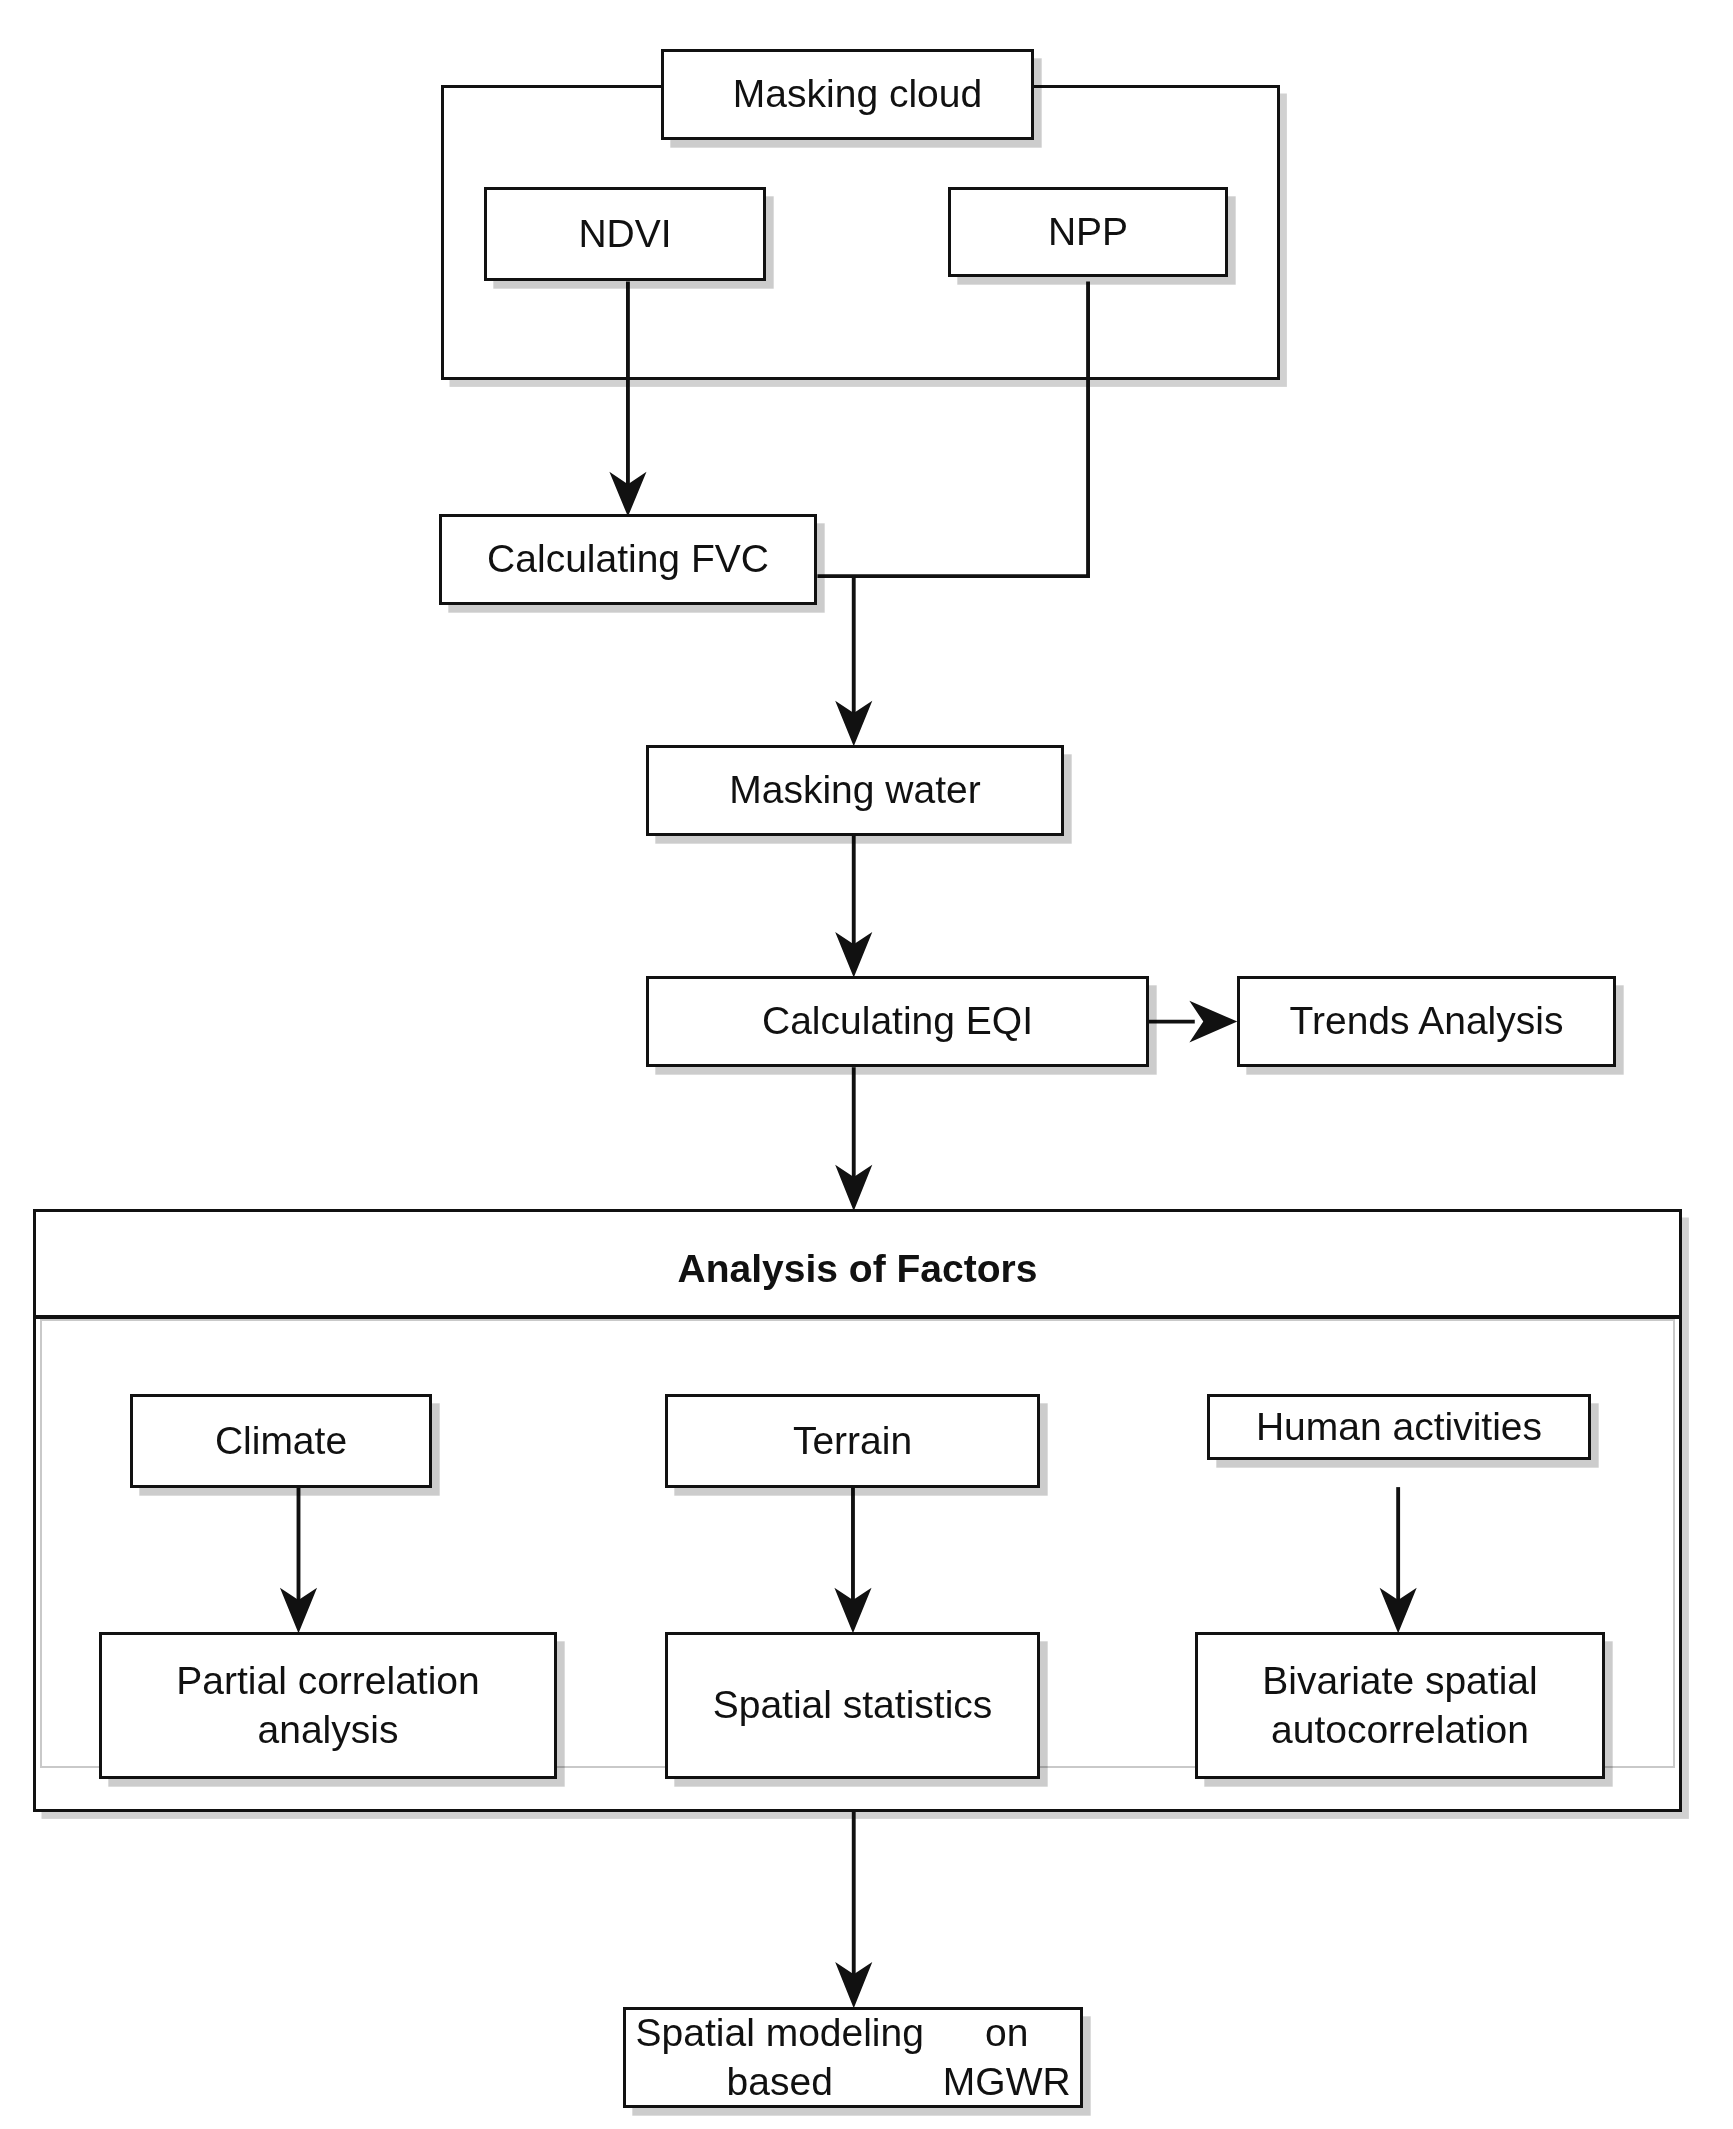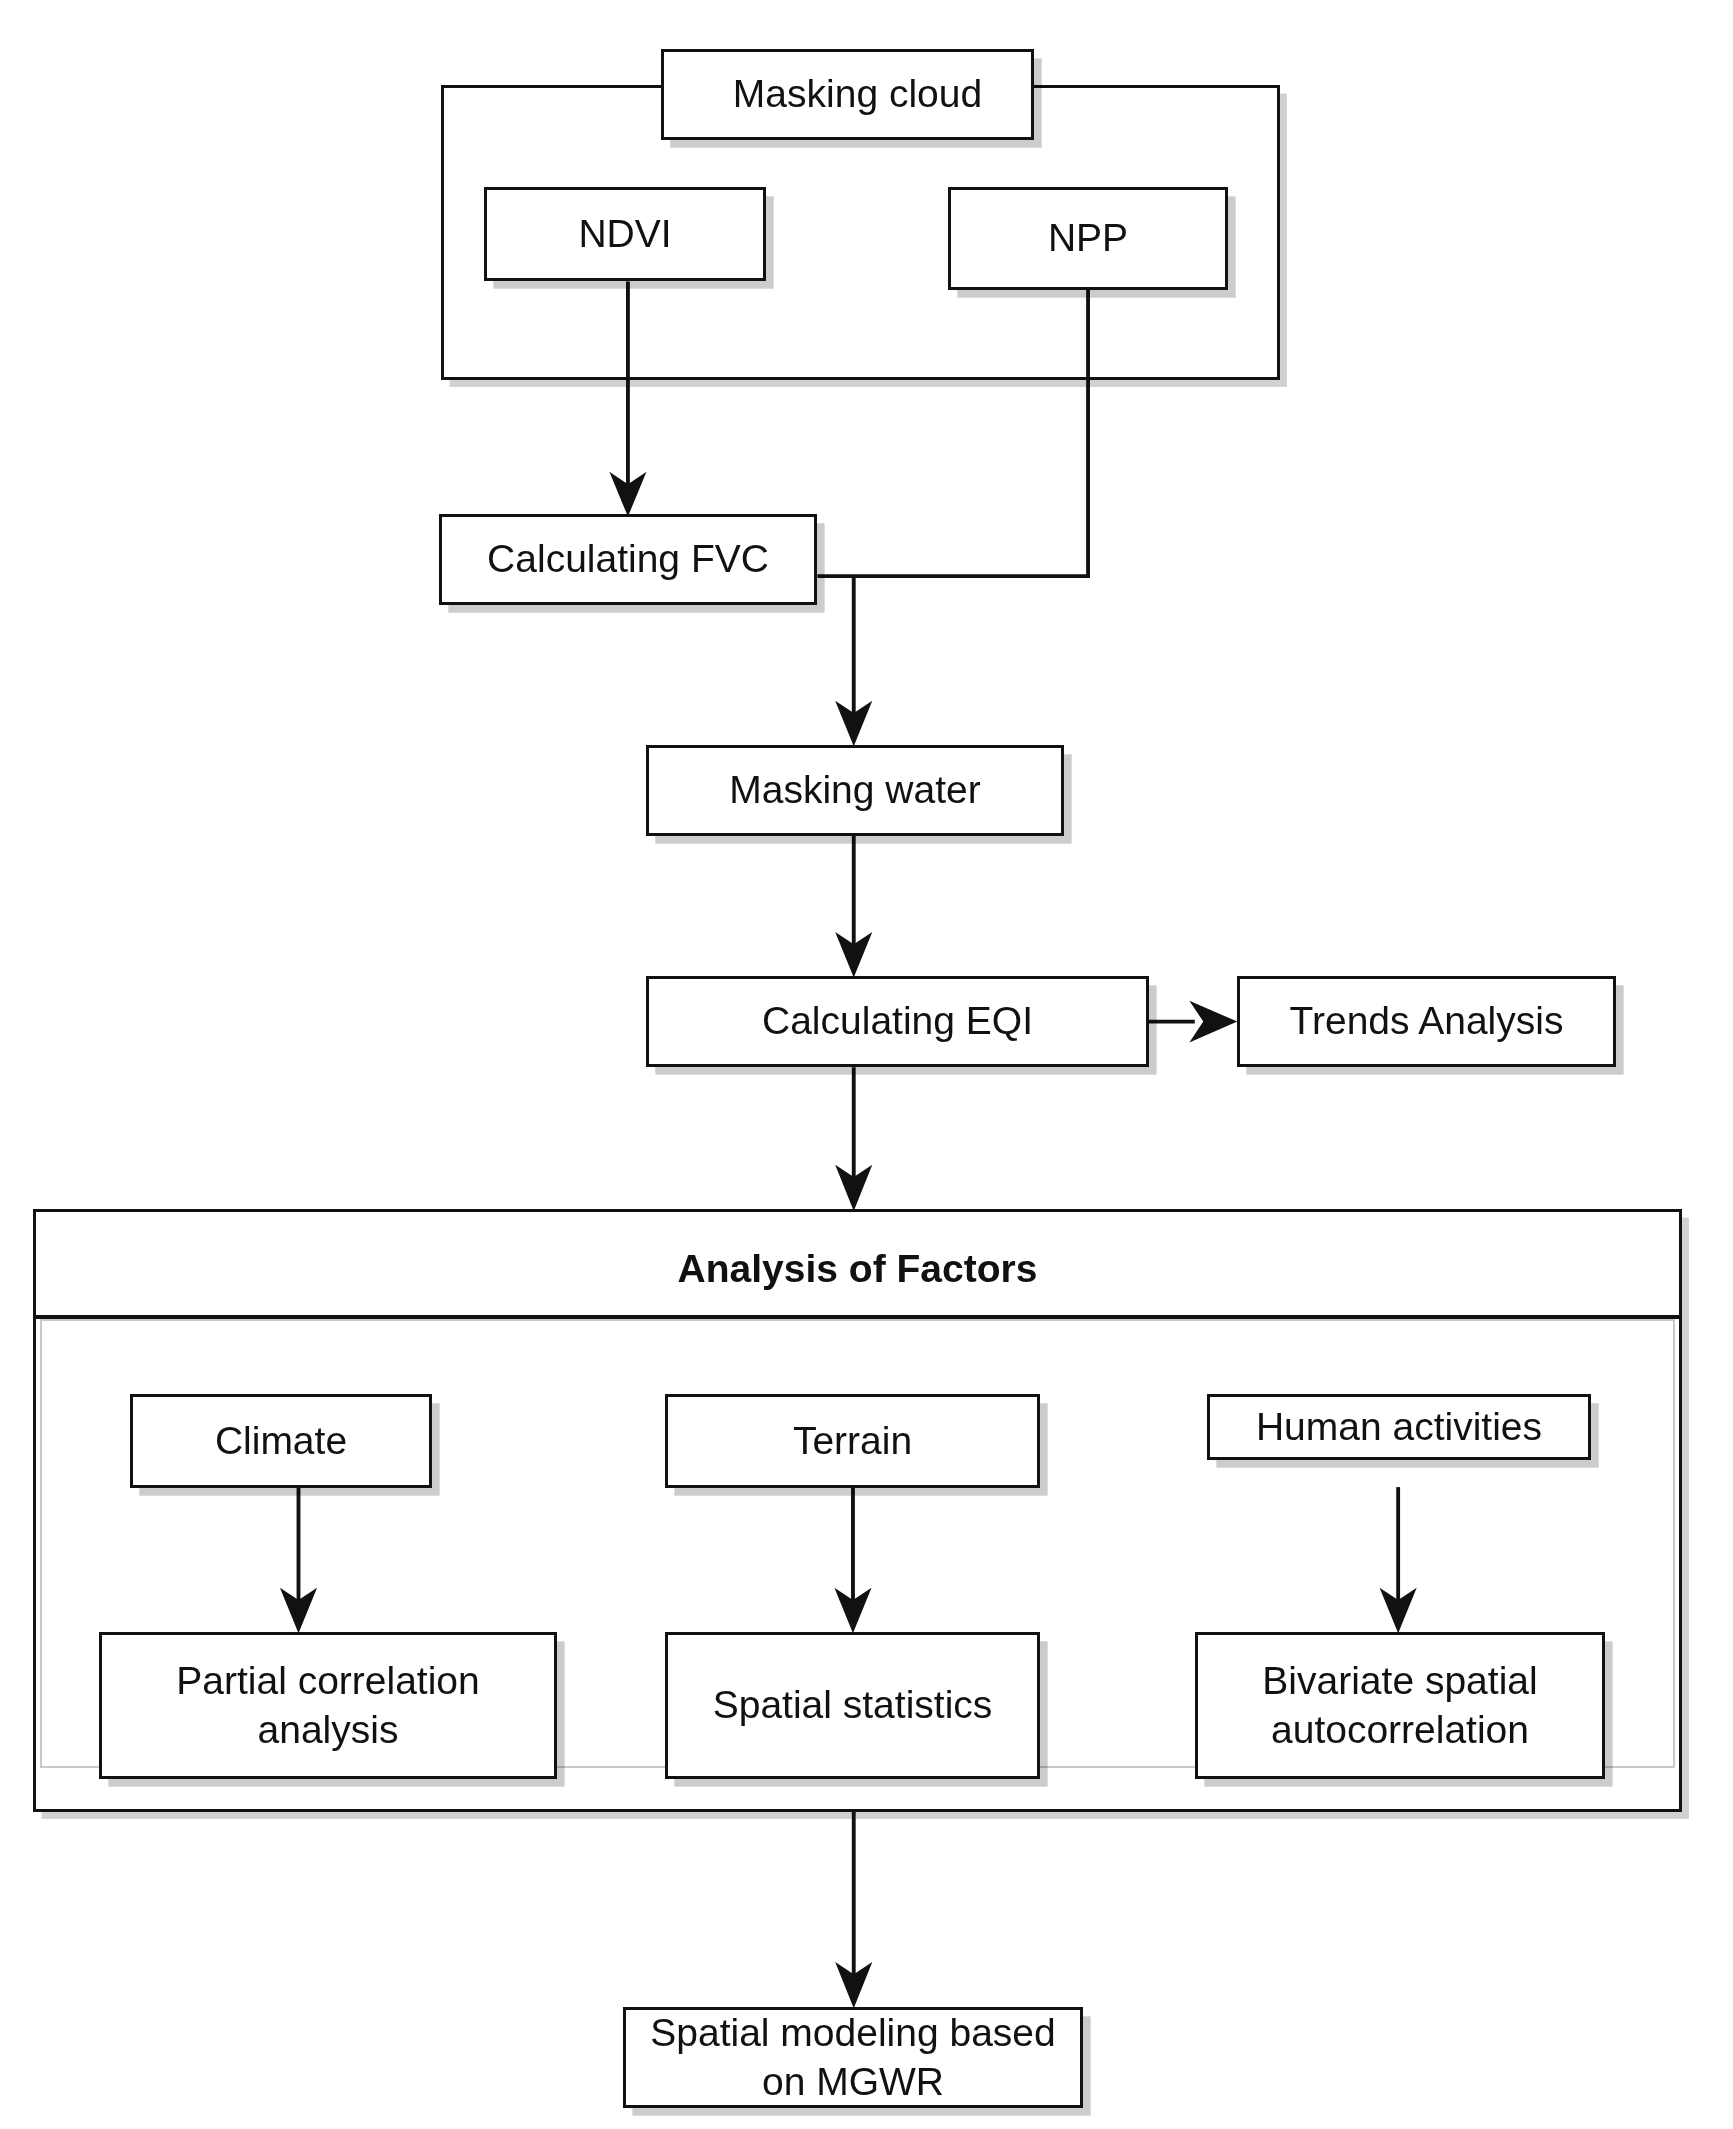--- a/index.html
+++ b/index.html
@@ -101,21 +101,21 @@
   </svg>
 
   <div class="node fs-50" style="left:661px; top:49px; width:373px; height:91px;padding-left:20px;">
     <span>Masking cloud</span>
   </div>
 
   <div class="node fs-50" style="left:484px; top:187px; width:282px; height:94px;">
     <span>NDVI</span>
   </div>
 
-  <div class="node fs-50" style="left:948px; top:187px; width:280px; height:103px;">
+  <div class="node fs-50" style="left:948px; top:187px; width:280px; height:90px;">
     <span>NPP</span>
   </div>
 
   <div class="node fs-50" style="left:439px; top:514px; width:378px; height:91px;">
     <span>Calculating FVC</span>
   </div>
 
   <div class="node fs-50" style="left:646px; top:745px; width:418px; height:91px;">
     <span>Masking water</span>
   </div>
@@ -157,19 +157,19 @@
 
   <div class="node fs-50" style="left:665px; top:1632px; width:375px; height:147px;">
     <span>Spatial statistics</span>
   </div>
 
   <div class="node fs-50" style="left:1195px; top:1632px; width:410px; height:147px; flex-direction:column;">
     <span>Bivariate spatial</span>
     <span>autocorrelation</span>
   </div>
 
-  <div class="node fs-50" style="left:623px; top:2007px; width:460px; height:101px; flex-direction:column;">
+  <div class="node fs-50" style="left:623px; top:2007px; width:460px; height:101px; flex-direction:row;">
     <span>Spatial modeling based</span>
     <span>on MGWR</span>
   </div>
 
 </div>
 
 
 </body></html>

